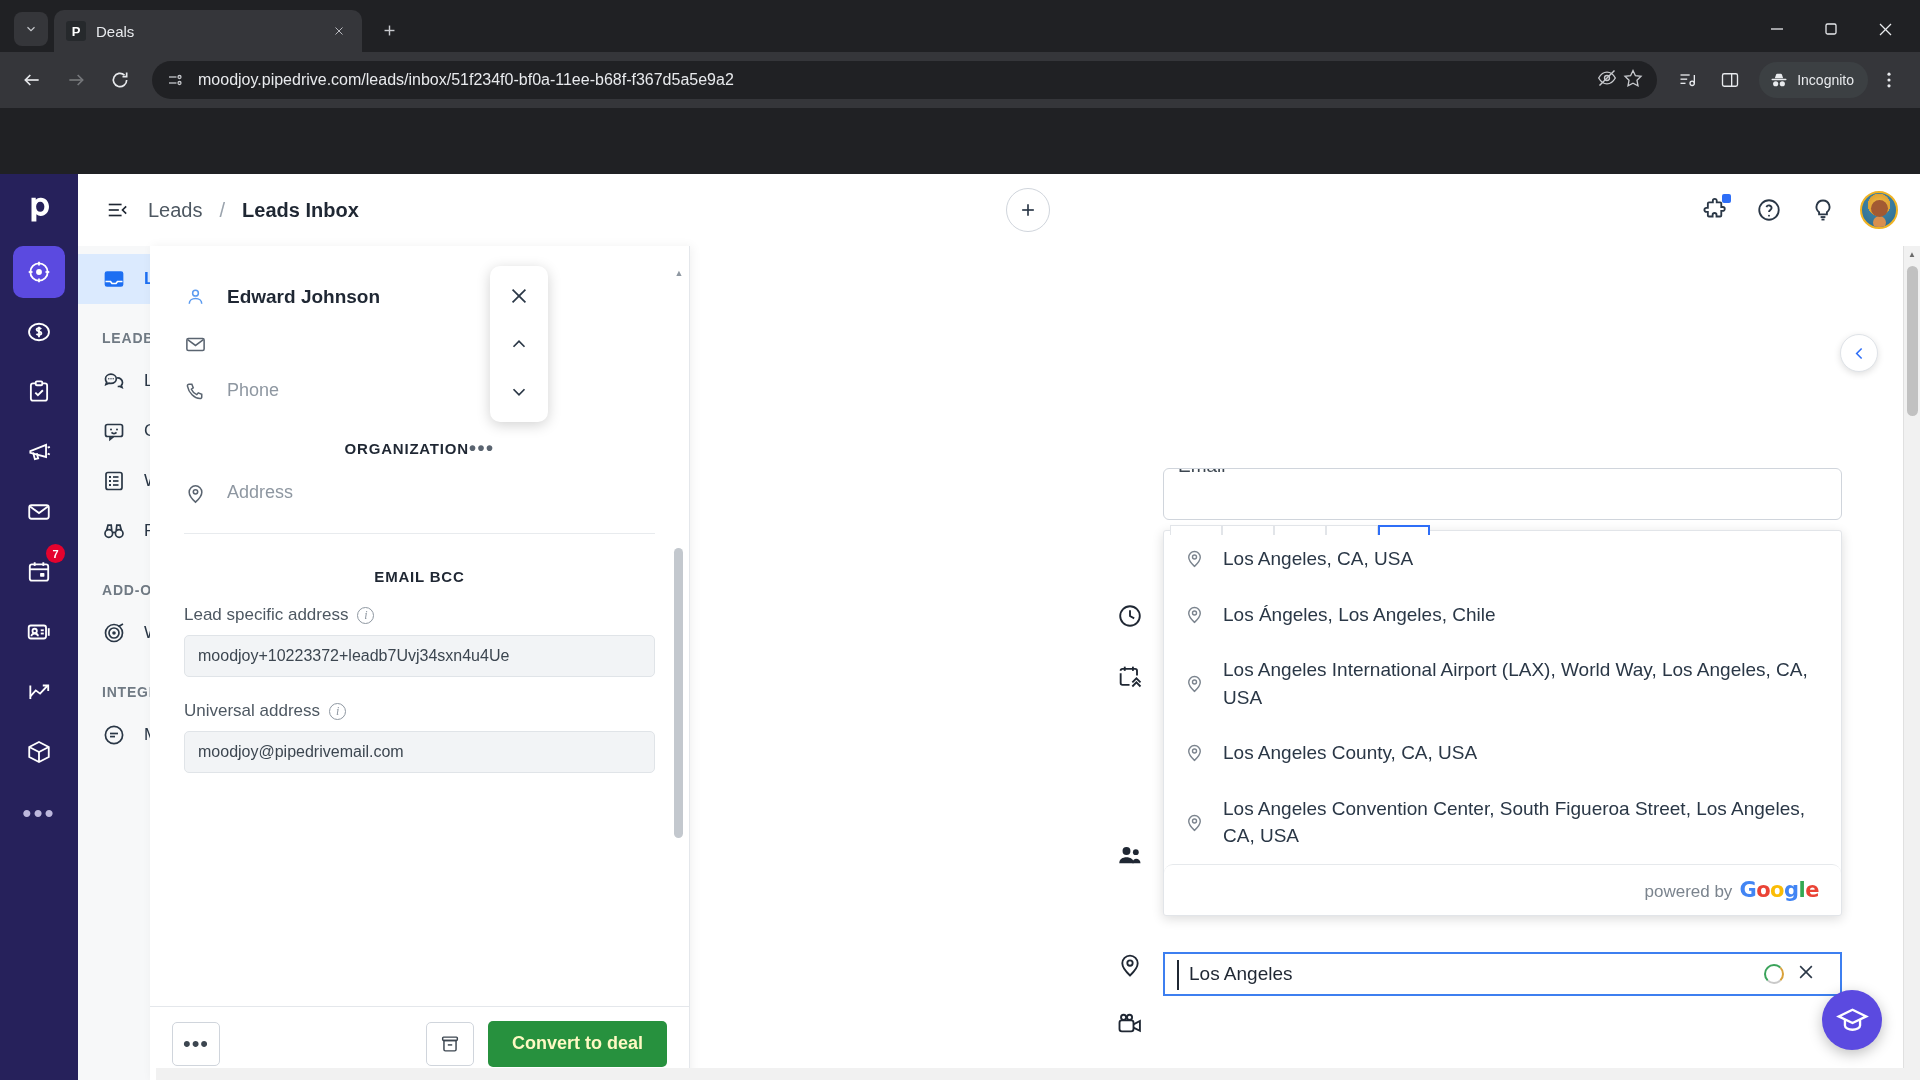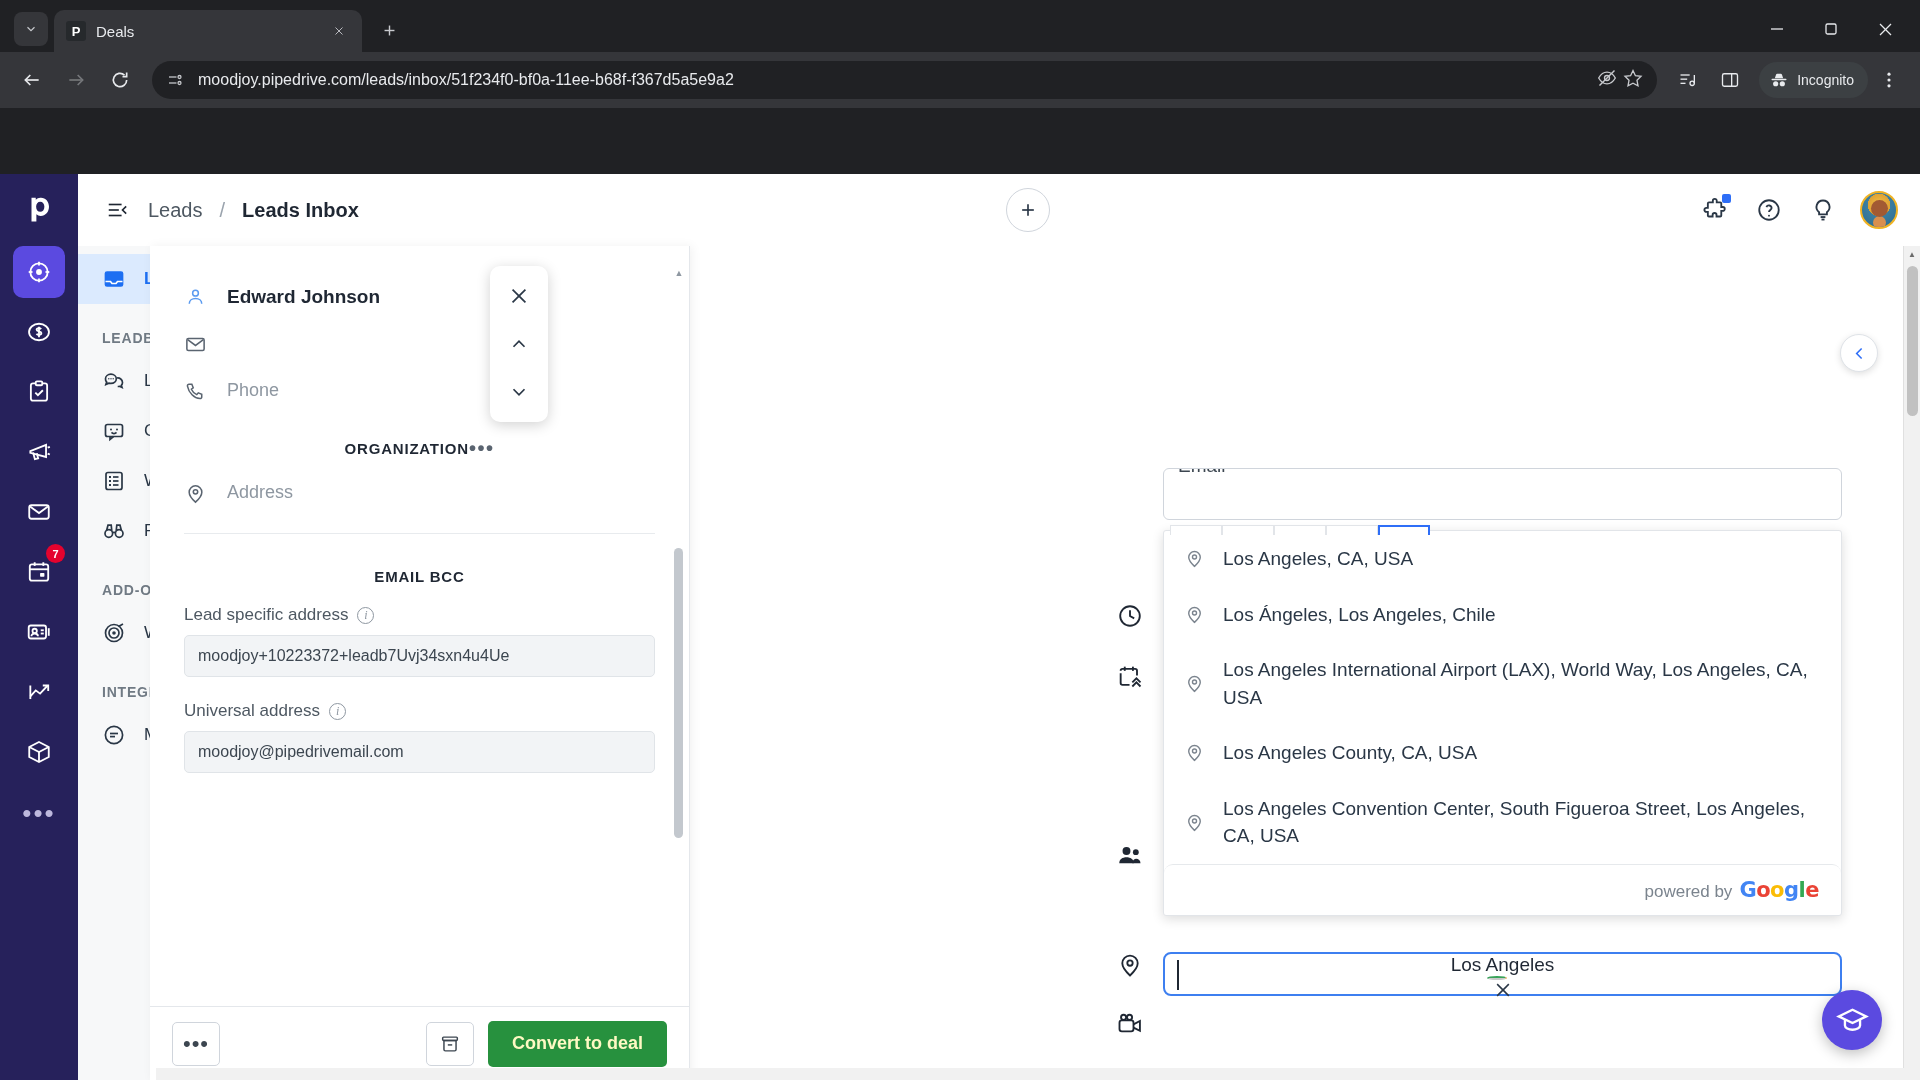--- a/index.html
+++ b/index.html
@@ -270,22 +270,22 @@
     border-top: 1px solid #e6e9ec; padding: 13px 22px;
     display: flex; justify-content: flex-end; align-items: flex-end; gap: 7px; border-radius: 9px;
   }
   .gfoot .pb { color: #7b848e; font-size: 17px; }
   .glogo { font-size: 21px; font-weight: bold; letter-spacing: -0.5px; font-family: "DejaVu Sans", sans-serif; }
   .glogo .b { color: #4285f4; } .glogo .r { color: #ea4335; }
   .glogo .y { color: #fbbc05; } .glogo .g { color: #34a853; }
 
   .loc-input {
     position: absolute; left: 75px; top: 706px; right: 78px; height: 44px;
-    border: 2px solid #3d7ff0; border-radius: 8px; background: #fff;
-    display: flex; align-items: center; padding: 0 4px; flex-direction: column;
+    border: 2px solid #3d7ff0; border-radius: 0; background: #fff;
+    display: flex; align-items: center; padding: 0 24px;
   }
   .loc-input .val { flex: 1; color: #1f2733; font-size: 19px; }
   .caret { position: absolute; left: 12px; top: 6px; width: 1.5px; height: 30px; background: #1f2733; }
   .spinner {
     width: 20px; height: 20px; border-radius: 50%;
     border: 2px solid #3aa35a; border-right-color: #d9a13a; border-bottom-color: #c9c9c9;
     margin-right: 12px;
   }
   .xmark svg { width: 20px; height: 20px; stroke: #2a3746; stroke-width: 1.9; fill: none; }
 

